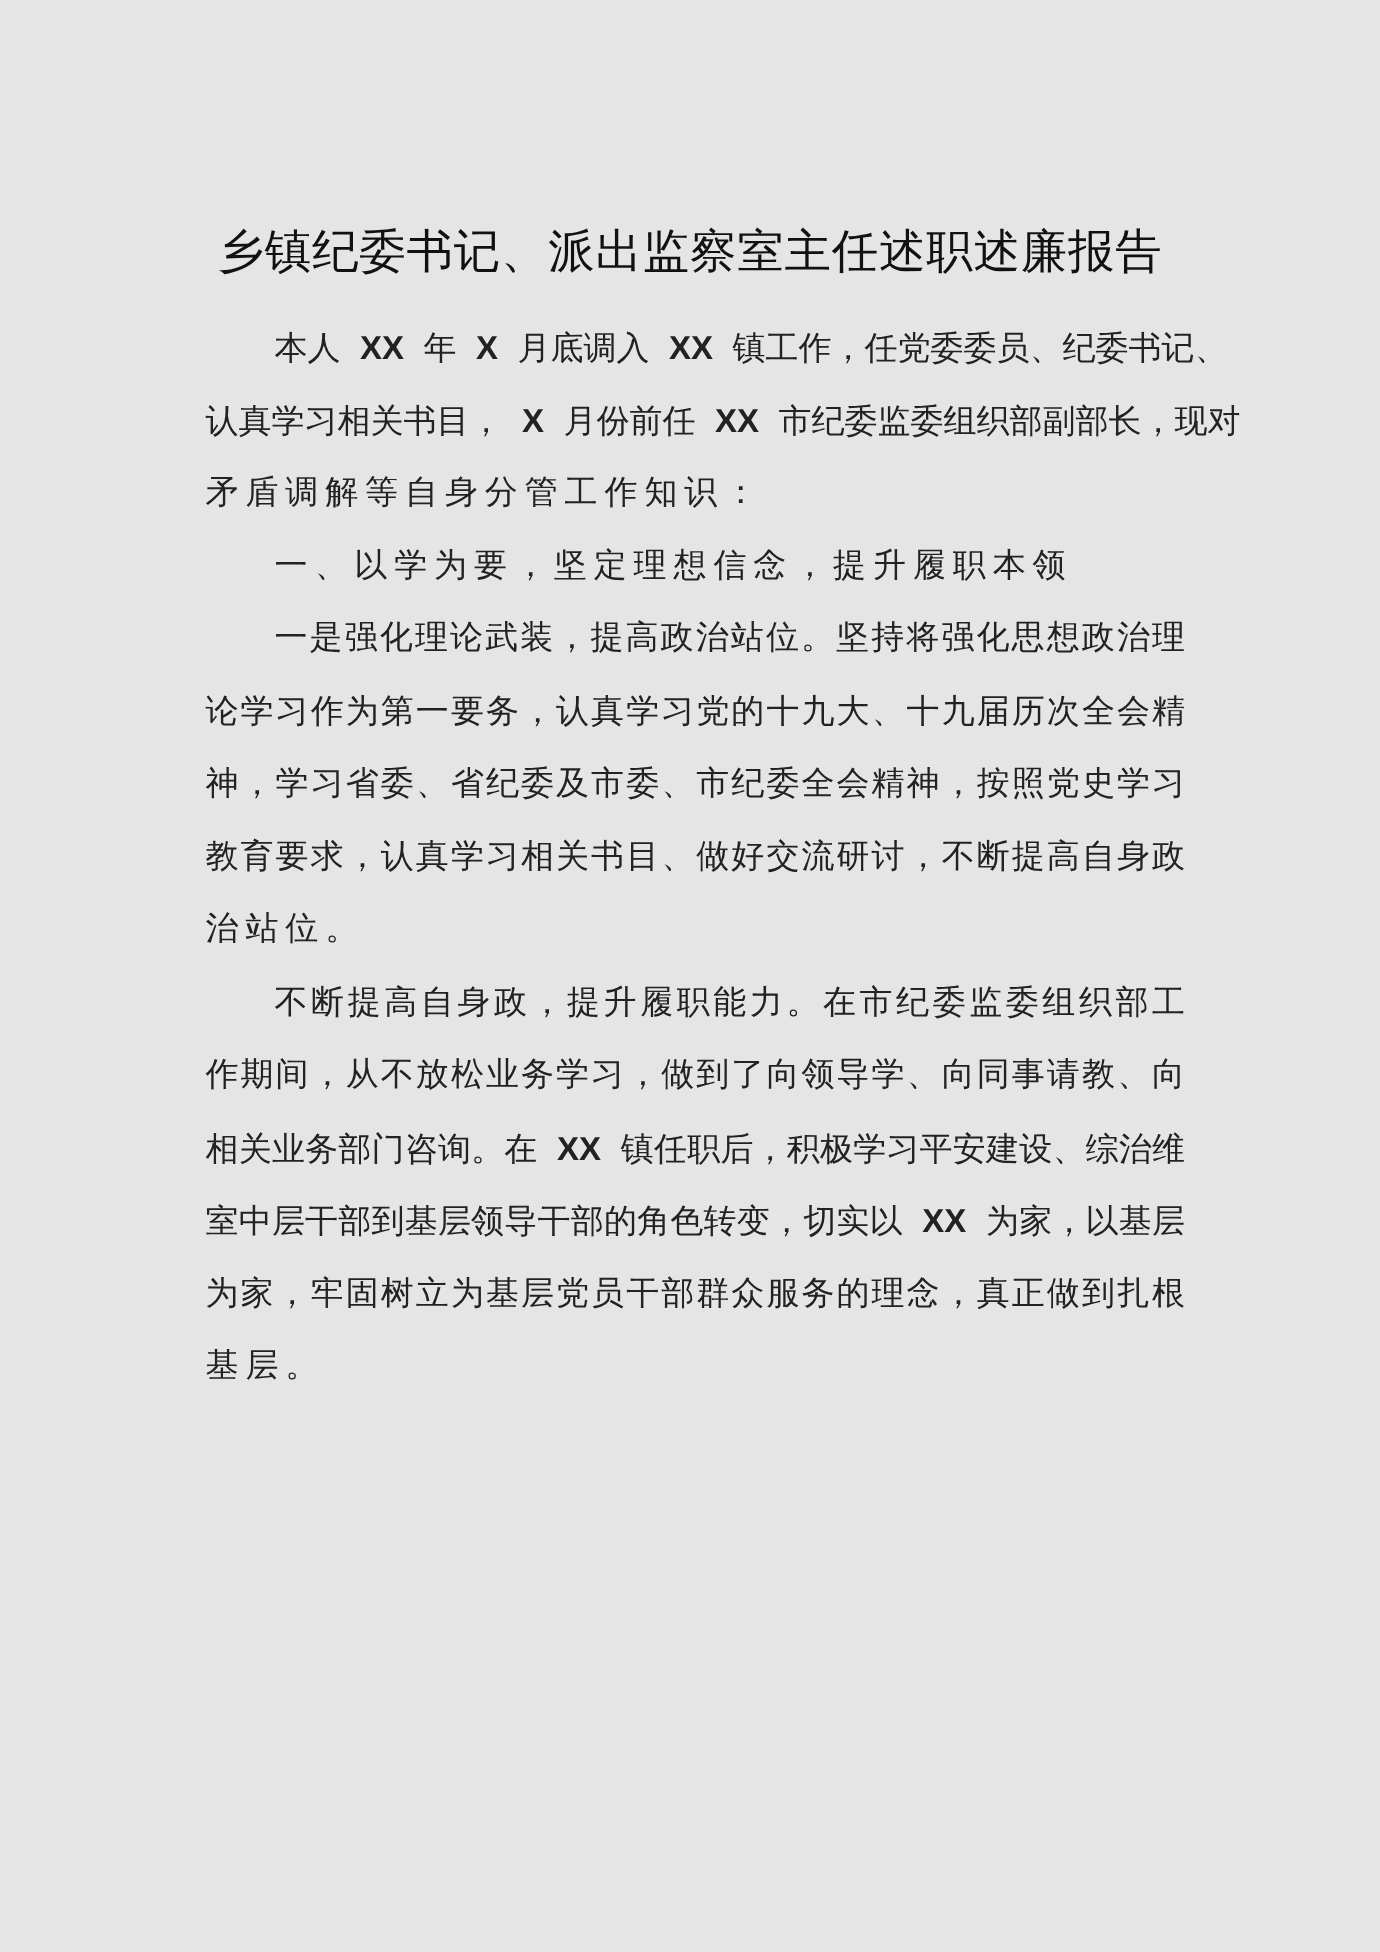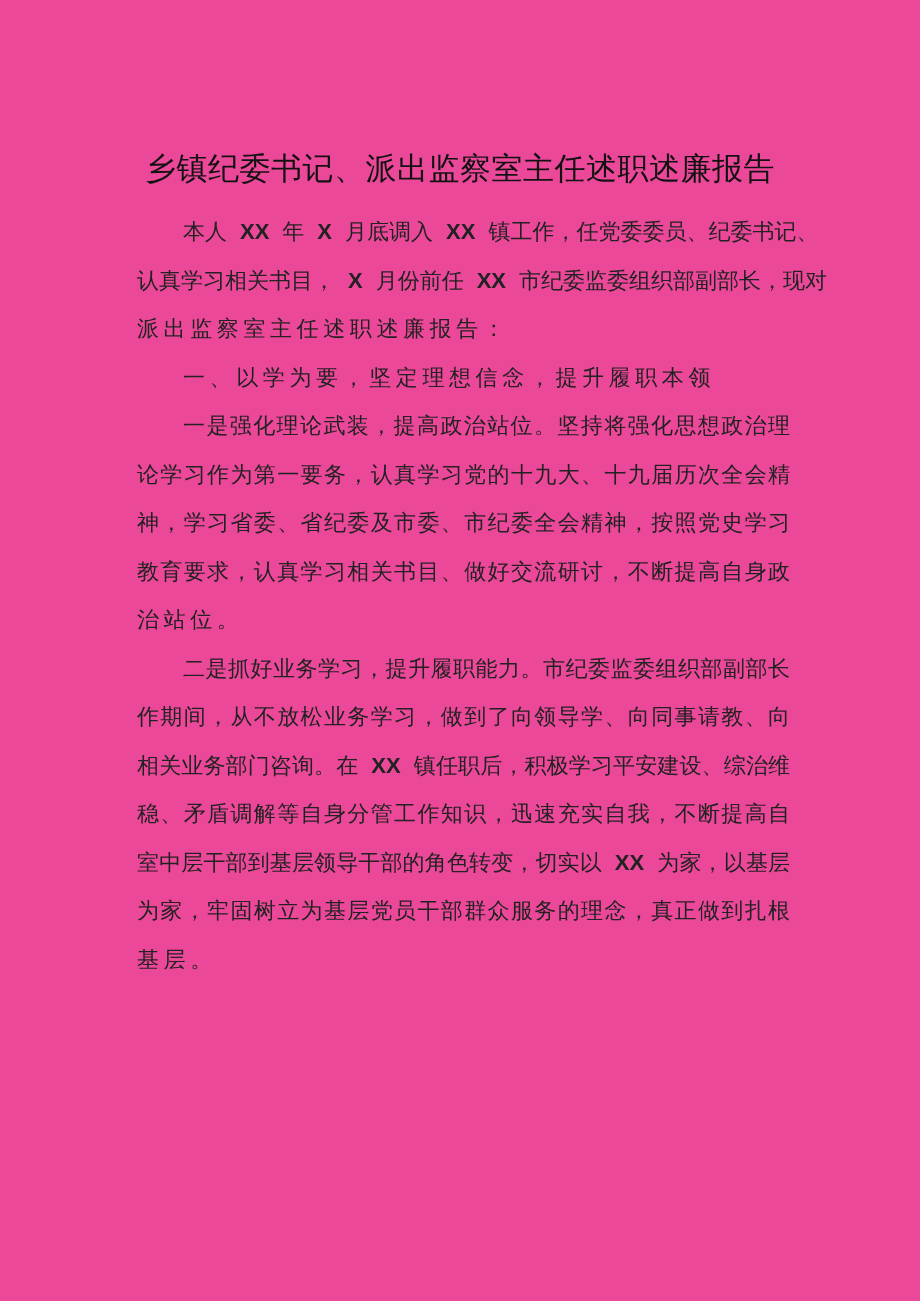--- a/index.html
+++ b/index.html
@@ -13,21 +13,21 @@
       position: relative;
       overflow: hidden;
       font-family: "DejaVu Sans", "Liberation Sans", sans-serif;
       color: #1a1a1a;
     }
     .page {
       position: absolute;
       left: 0; top: 0;
       width: 920px;
       height: 1301px;
-      background: #ec4899;
+      background: #e5e5e5;
     }
     .title {
       position: absolute;
       left: 0;
       width: 920px;
       top: 146px;
       text-align: center;
       font-size: 31px;
       line-height: 44px;
       letter-spacing: 0.5px;
@@ -71,41 +71,40 @@
   <div class="body">
 
     <div class="para">
       <div class="line indent justify">
         <span>本人</span><span class="b">XX</span><span>年</span><span class="b">X</span><span>月底调入</span><span class="b">XX</span><span>镇工作，任党委委员、纪委书记、</span>
       </div>
       <div class="line justify">
         <span>认真学习相关书目，</span><span class="b">X</span><span>月份前任</span><span class="b">XX</span><span>市纪委监委组织部副部长，现对</span>
       </div>
       <div class="line">
-        <span>派出监察室主任述职述廉报告：</span>
+        <span>矛盾调解等自身分管工作知识：</span>
       </div>
     </div>
 
     <div class="line indent">一、以学为要，坚定理想信念，提升履职本领</div>
 
     <div class="para">
       <div class="line indent justify">一是强化理论武装，提高政治站位。坚持将强化思想政治理</div>
       <div class="line justify">论学习作为第一要务，认真学习党的十九大、十九届历次全会精</div>
       <div class="line justify">神，学习省委、省纪委及市委、市纪委全会精神，按照党史学习</div>
       <div class="line justify">教育要求，认真学习相关书目、做好交流研讨，不断提高自身政</div>
       <div class="line">治站位。</div>
     </div>
 
     <div class="para">
-      <div class="line indent justify"><span>二是抓好业务学习，提升履职能力。市纪委监委组织部副部长</span></div>
+      <div class="line indent justify"><span>不断提高自身政，提升履职能力。在市纪委监委组织部工</span></div>
       <div class="line justify"><span>作期间，从不放松业务学习，做到了向领导学、向同事请教、向</span></div>
       <div class="line justify">
         <span>相关业务部门咨询。在</span><span class="b">XX</span><span>镇任职后，积极学习平安建设、综治维</span>
       </div>
-      <div class="line justify"><span>稳、矛盾调解等自身分管工作知识，迅速充实自我，不断提高自</span></div>
     </div>
 
     <div class="para">
       <div class="line justify">
         <span>室中层干部到基层领导干部的角色转变，切实以</span><span class="b">XX</span><span>为家，以基层</span>
       </div>
       <div class="line justify"><span>为家，牢固树立为基层党员干部群众服务的理念，真正做到扎根</span></div>
       <div class="line"><span>基层。</span></div>
     </div>
 

